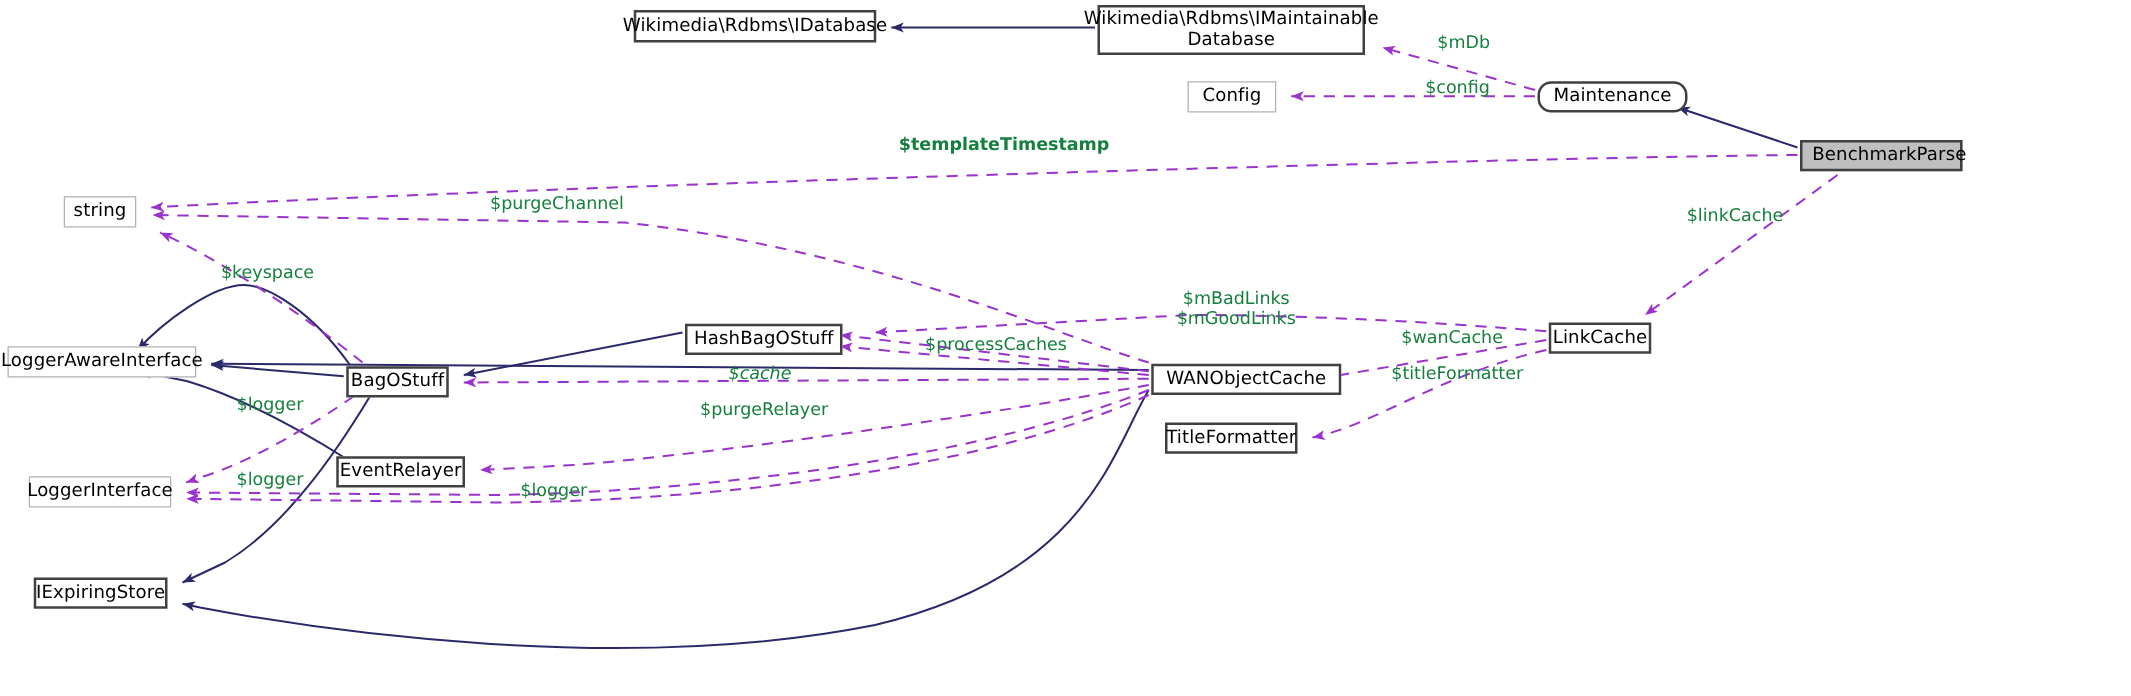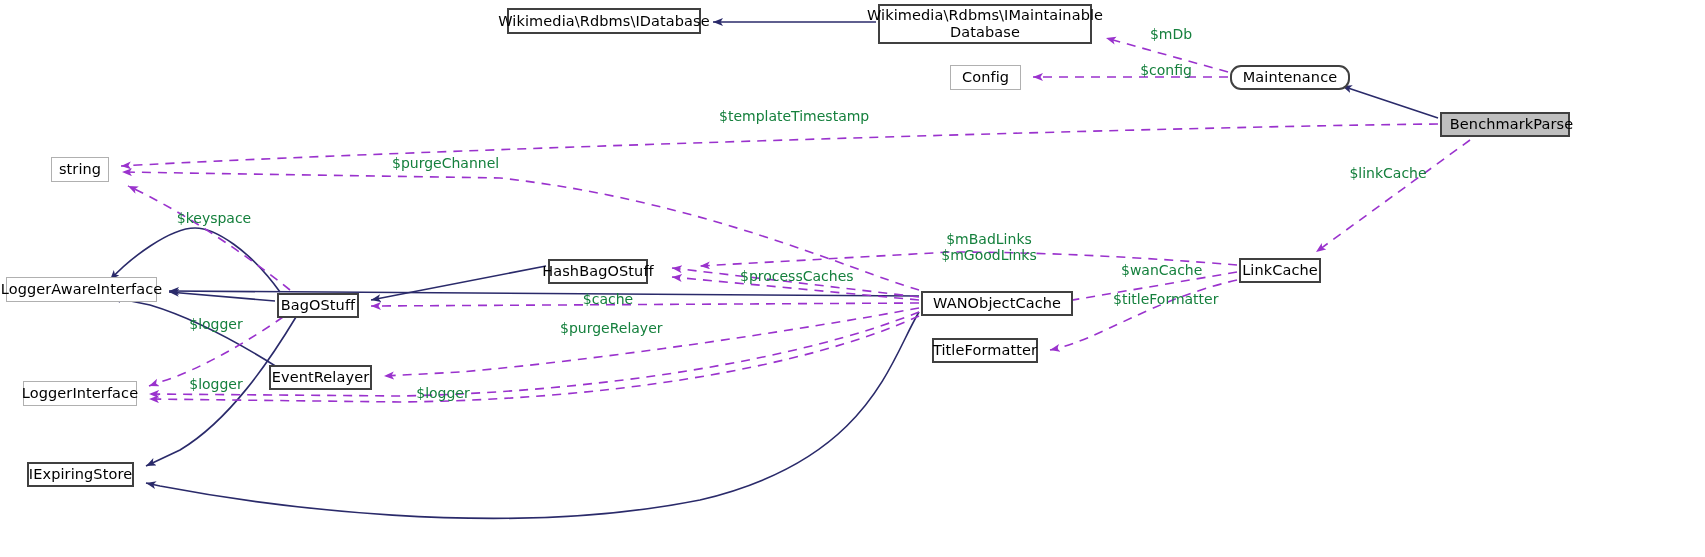--- a/index.html
+++ b/index.html
@@ -127,21 +127,21 @@
   </div>
 
   <div class="node thin" style="left:6px; top:277px; width:151px; height:25px;">
     <span>LoggerAwareInterface</span>
   </div>
 
   <div class="node bold" style="left:277px; top:293px; width:82px; height:25px;">
     <span>BagOStuff</span>
   </div>
 
-  <div class="node bold" style="left:548px; top:259px; width:100px; height:25px;">
+  <div class="node bold" style="left:548px; top:259px; width:126px; height:25px;">
     <span>HashBagOStuff</span>
   </div>
 
   <div class="node bold" style="left:921px; top:291px; width:152px; height:25px;">
     <span>WANObjectCache</span>
   </div>
 
   <div class="node bold" style="left:1239px; top:258px; width:82px; height:25px;">
     <span>LinkCache</span>
   </div>
@@ -159,36 +159,36 @@
   </div>
 
   <div class="node bold" style="left:27px; top:462px; width:107px; height:25px;">
     <span>IExpiringStore</span>
   </div>
 
   <div class="edge-label" style="left:1141px; top:26px; width:60px;">$mDb</div>
 
   <div class="edge-label" style="left:1131px; top:62px; width:70px;">$config</div>
 
-  <div class="edge-label" style="left:719px; top:108px; width:150px;">$templateTimestamp</div>
+  <div class="edge-label" style="left:719px; top:108px; width:150px;font-weight:bold;">$templateTimestamp</div>
 
   <div class="edge-label" style="left:1346px; top:165px; width:84px;">$linkCache</div>
 
   <div class="edge-label" style="left:392px; top:155px; width:106px;">$purgeChannel</div>
 
   <div class="edge-label" style="left:175px; top:210px; width:78px;">$keyspace</div>
 
   <div class="edge-label" style="left:941px; top:231px; width:96px;">$mBadLinks
 $mGoodLinks</div>
 
   <div class="edge-label" style="left:740px; top:268px; width:106px;">$processCaches</div>
 
   <div class="edge-label" style="left:1121px; top:262px; width:80px;">$wanCache</div>
 
-  <div class="edge-label" style="left:581px; top:291px; width:54px;">$cache</div>
+  <div class="edge-label" style="left:581px; top:291px; width:54px;font-style:italic;">$cache</div>
 
   <div class="edge-label" style="left:1113px; top:291px; width:104px;">$titleFormatter</div>
 
   <div class="edge-label" style="left:186px; top:316px; width:60px;">$logger</div>
 
   <div class="edge-label" style="left:560px; top:320px; width:100px;">$purgeRelayer</div>
 
   <div class="edge-label" style="left:186px; top:376px; width:60px;">$logger</div>
 
   <div class="edge-label" style="left:413px; top:385px; width:60px;">$logger</div>

